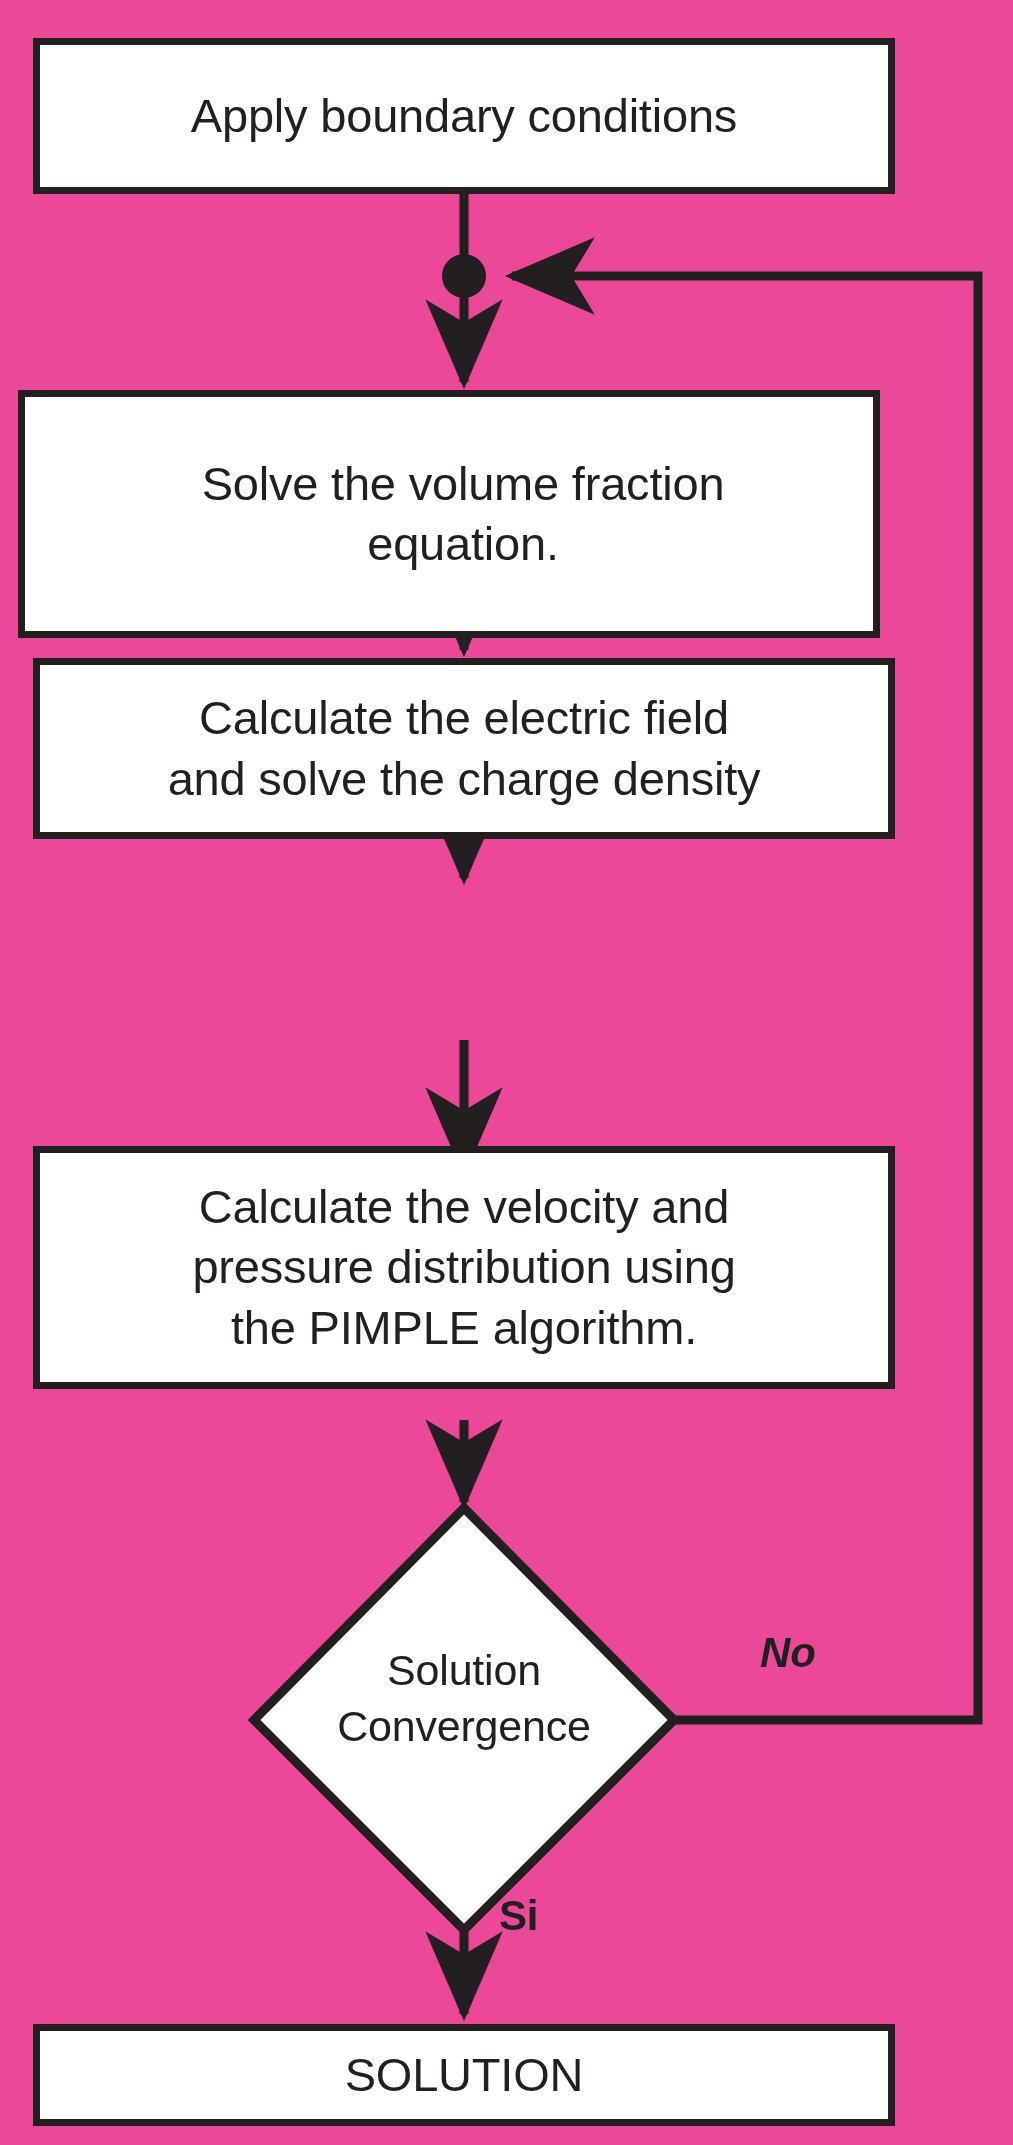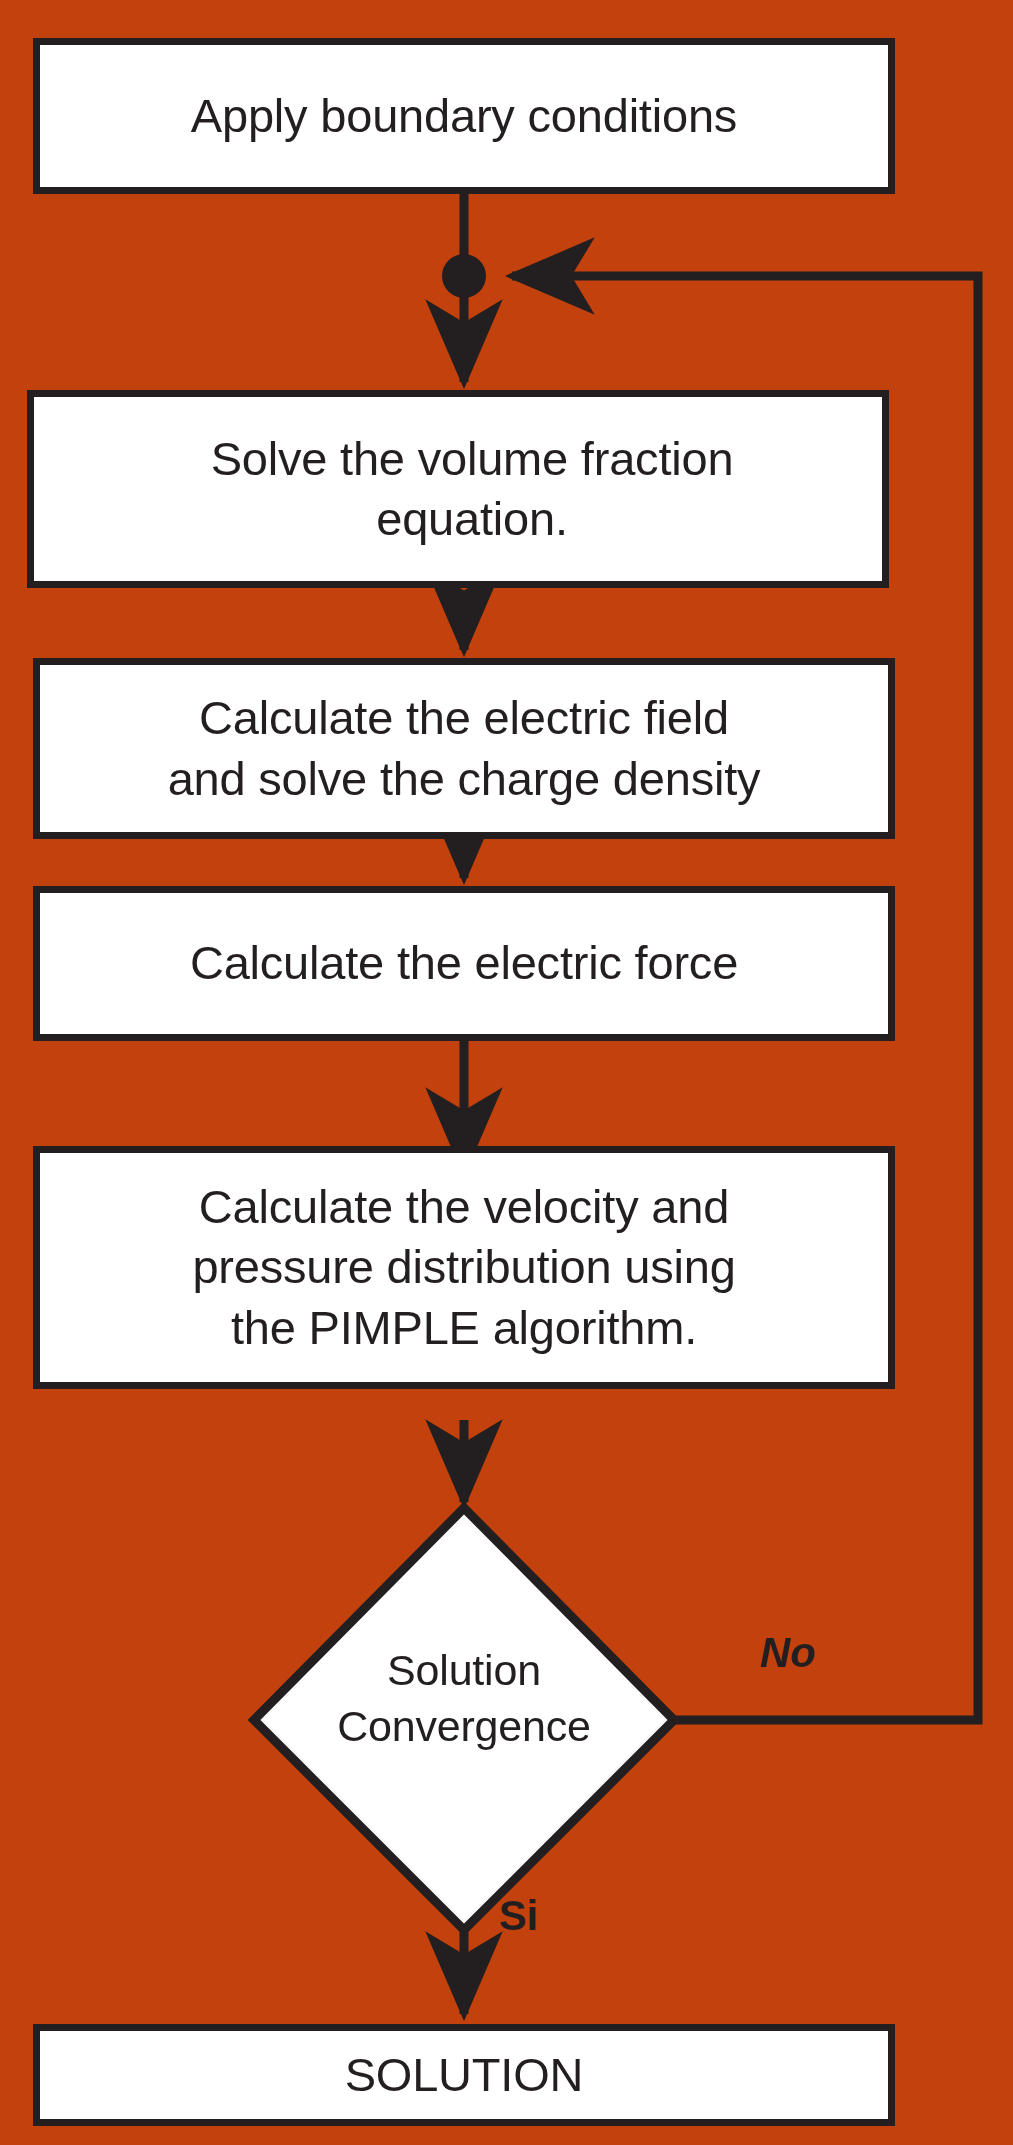--- a/index.html
+++ b/index.html
@@ -7,21 +7,21 @@
     padding: 0;
     background: #ffffff;
   }
   body {
     font-family: "Liberation Sans", sans-serif;
   }
   #flowchart-root {
     position: relative;
     width: 1013px;
     height: 2145px;
-    background: #c2410c;
+    background: #ec4899;
     overflow: hidden;
   }
   #flow-svg {
     position: absolute;
     left: 0;
     top: 0;
     width: 1013px;
     height: 2145px;
   }
   .node-box {
@@ -95,33 +95,30 @@
 
     <path d="M674,1720 L978,1720 L978,276 L512,276" fill="none" stroke="#231f20" stroke-width="9" marker-end="url(#arrowheadleft)"></path>
 
     <line x1="464" y1="1930" x2="464" y2="2014" stroke="#231f20" stroke-width="9" marker-end="url(#arrowhead)"></line>
   </svg>
 
   <div class="node-box" style="left:33px; top:38px; width:862px; height:156px;">
     <span class="node-label">Apply boundary conditions</span>
   </div>
 
-  <div class="node-box" style="left:27px; top:390px; width:862px; height:198px;padding-left:28px;">
+  <div class="node-box" style="left:18px; top:390px; width:862px; height:248px;padding-left:28px;">
     <span class="node-label">Solve the volume fraction
 equation.</span>
   </div>
 
   <div class="node-box" style="left:33px; top:658px; width:862px; height:181px;text-align:center;">
     <span class="node-label">Calculate the electric field
 and solve the charge density</span>
   </div>
 
-  <div class="node-box" style="left:33px; top:886px; width:862px; height:155px;">
-    <span class="node-label">Calculate the electric force</span>
-  </div>
 
   <div class="node-box" style="left:33px; top:1146px; width:862px; height:243px;">
     <span class="node-label">Calculate the velocity and
 pressure distribution using
 the PIMPLE algorithm.</span>
   </div>
 
   <div class="decision-label" style="left:254px; top:1643px; width:420px;">Solution
 Convergence</div>
 

